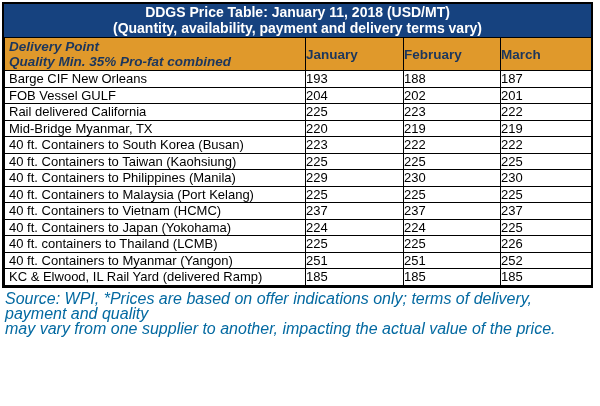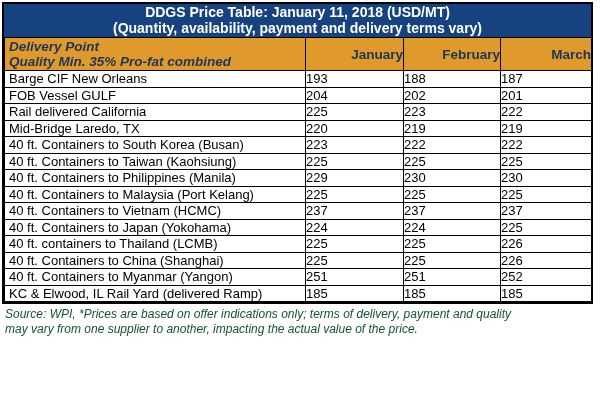--- a/index.html
+++ b/index.html
@@ -53,34 +53,34 @@
     font-size:13.5px;
     height:33px;
     vertical-align:middle;
   }
   th.h-label{
     text-align:left;
     padding-left:4px;
     line-height:15.5px;
     font-style:italic;
   }
-  th.h-month{text-align:right;}
+  th.h-month{text-align:left;}
   tbody td{
     font-size:13px;
     height:15.5px;
     line-height:15.5px;
   }
   td.label{text-align:left;padding-left:4px;}
   td.num{text-align:left;}
   .footer{
     margin:3px 0 0 3px;
     font-style:italic;
-    font-size:12px;
+    font-size:16px;
     line-height:15px;
-    color:#14532d;
+    color:#0369a1;
   }
 </style>
 </head>
 <body>
 
 <div class="sheet">
   <div class="tbl-box">
 
     <div class="banner">
       <div>DDGS Price Table: January 11, 2018 (USD/MT)</div>
@@ -118,21 +118,21 @@
     <td class="num">202</td>
     <td class="num">201</td>
   </tr>
           <tr>
     <td class="label">Rail delivered California</td>
     <td class="num">225</td>
     <td class="num">223</td>
     <td class="num">222</td>
   </tr>
           <tr>
-    <td class="label">Mid-Bridge Laredo, TX</td>
+    <td class="label">Mid-Bridge Myanmar, TX</td>
     <td class="num">220</td>
     <td class="num">219</td>
     <td class="num">219</td>
   </tr>
           <tr>
     <td class="label">40 ft. Containers to South Korea (Busan)</td>
     <td class="num">223</td>
     <td class="num">222</td>
     <td class="num">222</td>
   </tr>
@@ -166,26 +166,20 @@
     <td class="num">224</td>
     <td class="num">225</td>
   </tr>
           <tr>
     <td class="label">40 ft. containers to Thailand (LCMB)</td>
     <td class="num">225</td>
     <td class="num">225</td>
     <td class="num">226</td>
   </tr>
           <tr>
-    <td class="label">40 ft. Containers to China (Shanghai)</td>
-    <td class="num">225</td>
-    <td class="num">225</td>
-    <td class="num">226</td>
-  </tr>
-          <tr>
     <td class="label">40 ft. Containers to Myanmar (Yangon)</td>
     <td class="num">251</td>
     <td class="num">251</td>
     <td class="num">252</td>
   </tr>
           <tr>
     <td class="label">KC &amp; Elwood, IL Rail Yard (delivered Ramp)</td>
     <td class="num">185</td>
     <td class="num">185</td>
     <td class="num">185</td>

